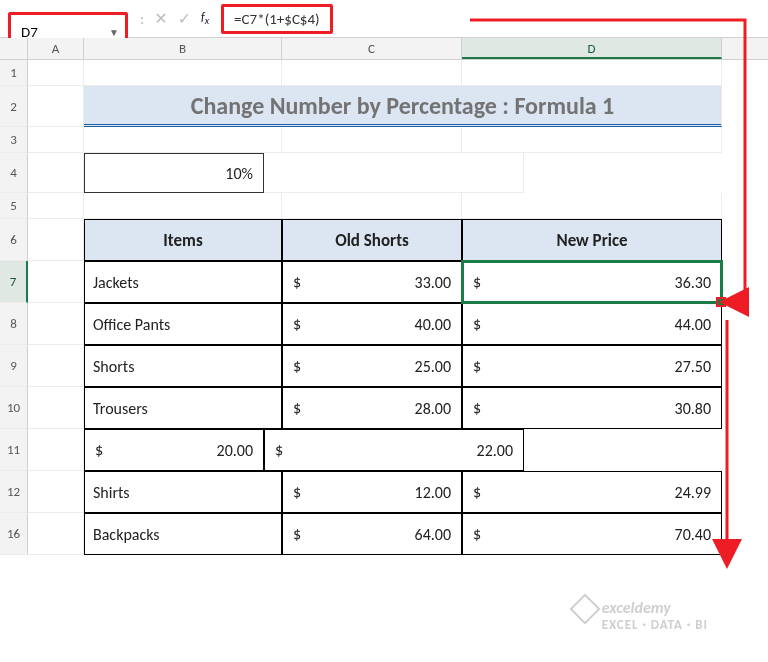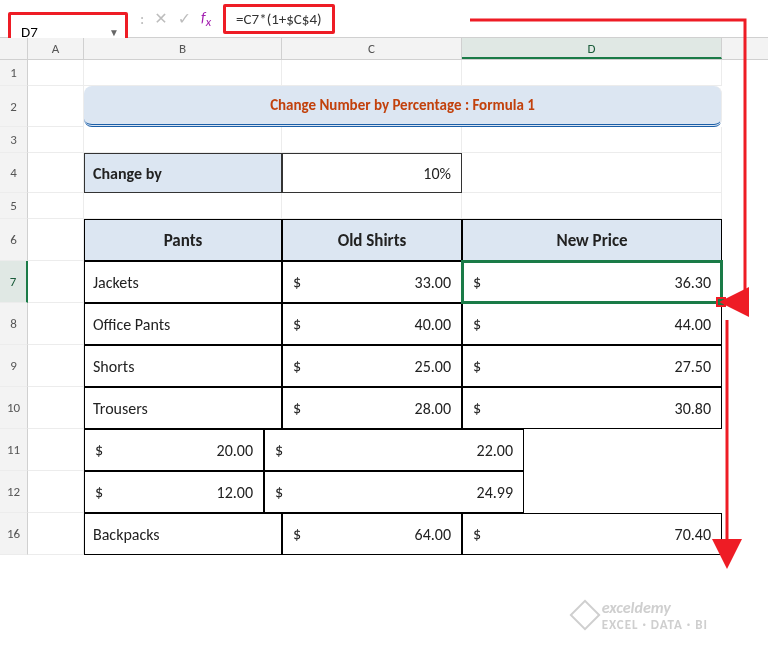--- a/index.html
+++ b/index.html
@@ -38,22 +38,22 @@
     .fx-controls {
       display: flex;
       align-items: center;
       gap: 10px;
       padding: 0 6px;
       color: #bdbdbd;
       font-size: 16px;
     }
     .fx-label {
       font-style: italic;
-      color: #a21caf;
-      font-size: 15px;
+      color: #0f172a;
+      font-size: 12px;
     }
     .formula-box {
       height: 30px;
       border: 3px solid #ee1c25;
       border-radius: 2px;
       display: flex;
       align-items: center;
       padding: 8px 10px;
       font-size: 15px;
       color: #333;
@@ -111,25 +111,24 @@
     }
     .h-1 { height: 26px; }
     .h-2 { height: 41px; }
     .h-norm { height: 40px; }
     .h-tbl { height: 42px; }
     
     .title-cell {
       background: #dce6f2;
       border-bottom: 3.5px double #1c5fa8;
       font-family: "Candara", Calibri, sans-serif;
-      font-size: 15px;
+      font-size: 24px;
       font-weight: bold;
-      color: #c2410c;
+      color: #737373;
       justify-content: center;
-      border-radius: 8px;
     }
     
     .chg-label {
       border: 1px solid #333;
       background: #dce6f2;
       font-weight: bold;
       padding-left: 8px;
     }
     .chg-val {
       border: 1px solid #333;
@@ -182,21 +181,20 @@
     
     .watermark {
       position: absolute;
       right: 60px;
       bottom: 30px;
       color: #cfcfcf;
       font-size: 16px;
       font-weight: 600;
       font-style: italic;
       display: flex;
-      align-items: center;
       gap: 6px;
       z-index: 1;
     }
     .watermark .sub { font-size: 13px; letter-spacing: 1px; font-style: normal; display:block;}
     .wm-icon {
       width: 22px; height: 22px;
       border: 2px solid #cfcfcf;
       transform: rotate(45deg);
       position: relative;
     }
@@ -248,38 +246,37 @@
     <div class="row-head h-1">3</div>
     <div class="cell col-A h-1"></div>
     <div class="cell col-B h-1"></div>
     <div class="cell col-C h-1"></div>
     <div class="cell col-D h-1"></div>
   </div>
 
   <div class="row">
     <div class="row-head h-norm">4</div>
     <div class="cell col-A h-norm"></div>
-    <div class="cell col-B h-norm chg-label">Change by</div>
     <div class="cell col-C h-norm chg-val">10%</div>
     <div class="cell col-D h-norm"></div>
   </div>
 
   <div class="row">
     <div class="row-head h-1">5</div>
     <div class="cell col-A h-1"></div>
     <div class="cell col-B h-1"></div>
     <div class="cell col-C h-1"></div>
     <div class="cell col-D h-1"></div>
   </div>
 
   <div class="row">
     <div class="row-head h-tbl">6</div>
     <div class="cell col-A h-tbl"></div>
-    <div class="cell col-B h-tbl tbl-head">Pants</div>
-    <div class="cell col-C h-tbl tbl-head">Old Shirts</div>
+    <div class="cell col-B h-tbl tbl-head">Items</div>
+    <div class="cell col-C h-tbl tbl-head">Old Shorts</div>
     <div class="cell col-D h-tbl tbl-head">New Price</div>
   </div>
 
   <div class="row">
     <div class="row-head active h-tbl">7</div>
     <div class="cell col-A h-tbl"></div>
     <div class="cell col-B h-tbl tbl-cell">Jackets</div>
     <div class="cell col-C h-tbl price">
         <span>$</span>
         <span>33.00</span>
@@ -342,20 +339,21 @@
       </div>
     <div class="cell col-D h-tbl price">
         <span>$</span>
         <span>22.00</span>
       </div>
   </div>
 
   <div class="row">
     <div class="row-head h-tbl">12</div>
     <div class="cell col-A h-tbl"></div>
+    <div class="cell col-B h-tbl tbl-cell">Shirts</div>
     <div class="cell col-C h-tbl price">
         <span>$</span>
         <span>12.00</span>
       </div>
     <div class="cell col-D h-tbl price">
         <span>$</span>
         <span>24.99</span>
       </div>
   </div>
 

